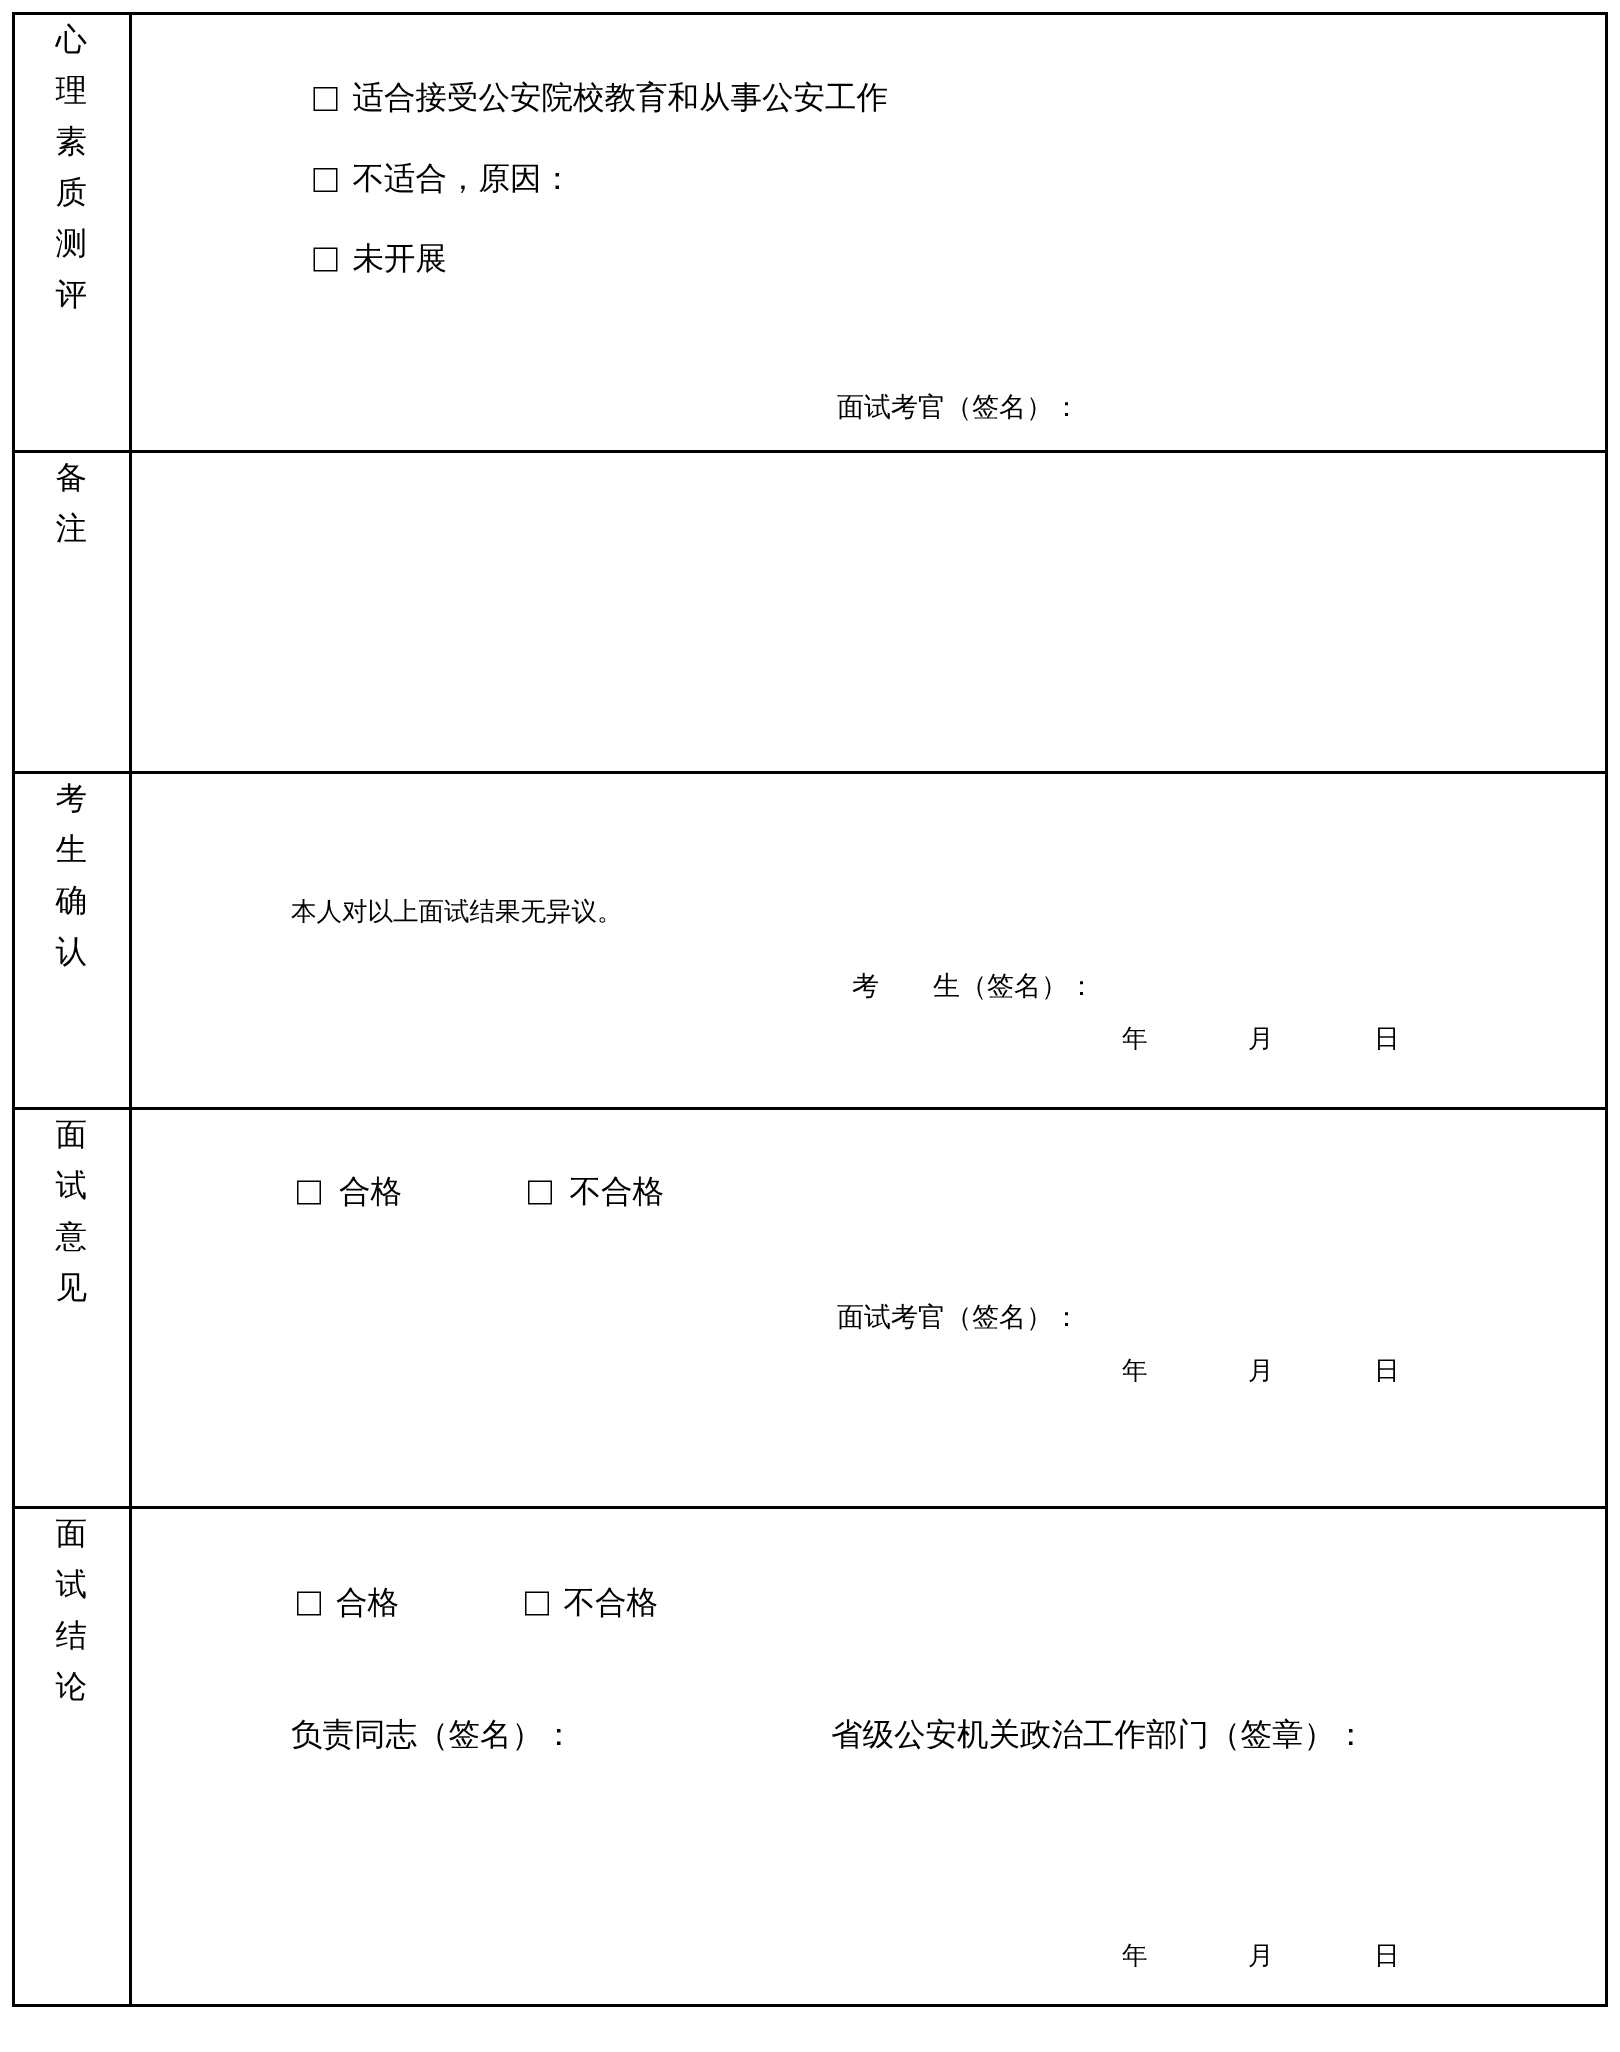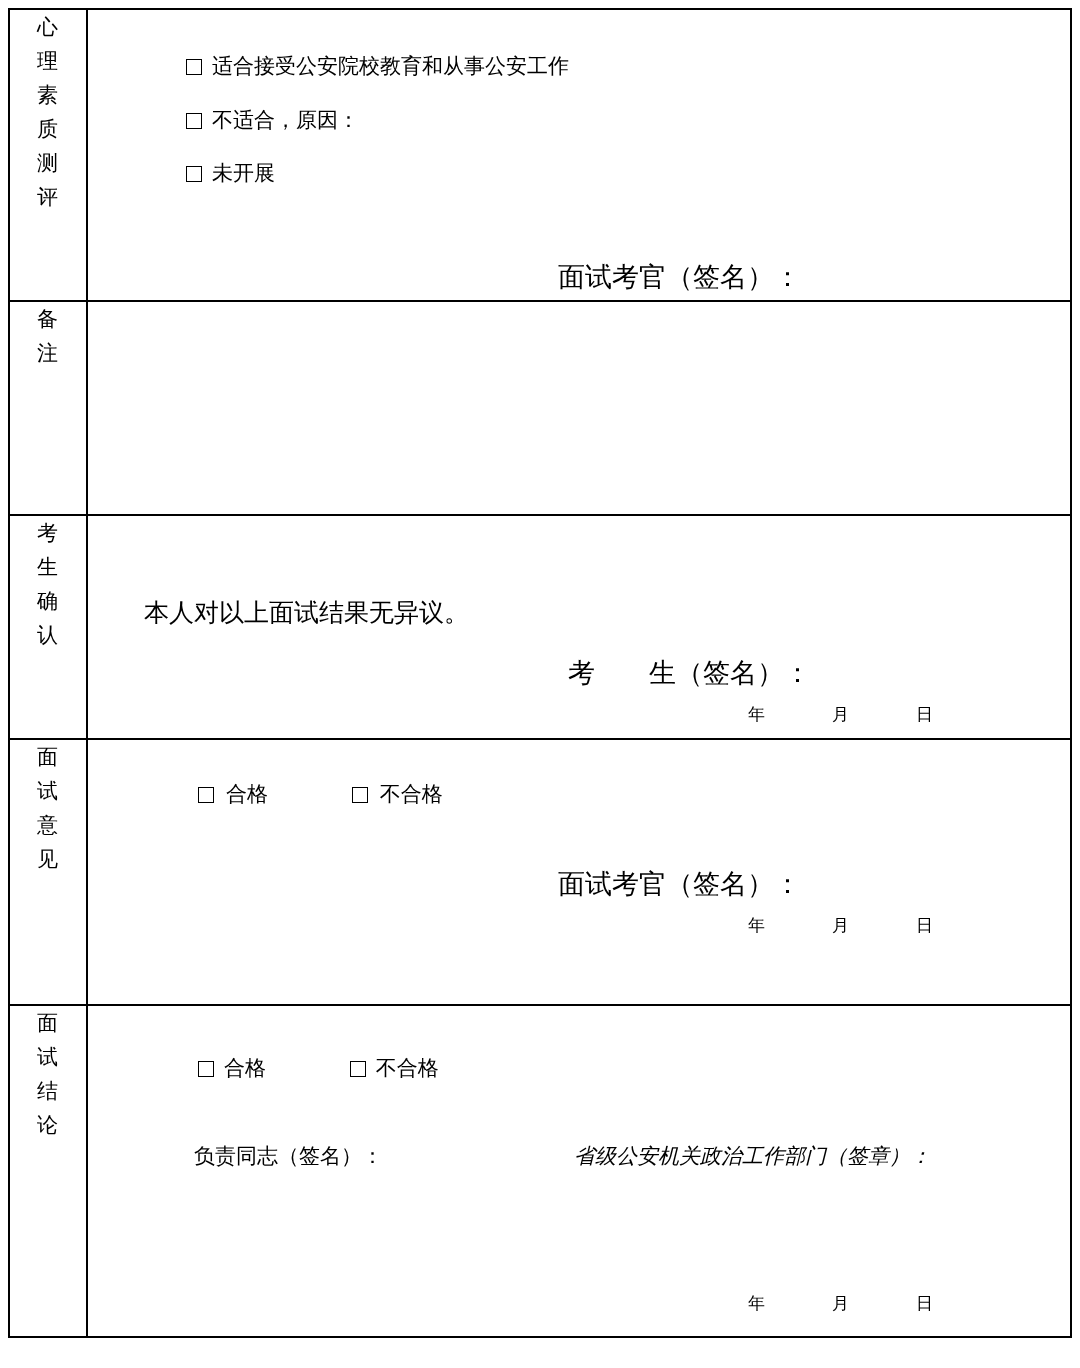--- a/index.html
+++ b/index.html
@@ -65,61 +65,61 @@
   .chk {
     display: inline-block;
     width: 16px;
     height: 16px;
     border: 1.6px solid #000;
     margin-right: 10px;
     vertical-align: -2px;
     box-sizing: border-box;
   }
   .r-sign {
-    font-size: 27px;
+    font-size: 18px;
     white-space: nowrap;
   }
   .ymd {
     font-size: 17px;
     white-space: nowrap;
     letter-spacing: 0;
   }
   .ymd .g {
     display: inline-block;
     width: 84px;
   }
   
   .row-psy { height: 290px; }
-  .psy-opts { padding: 40px 0 0 98px; }
+  .psy-opts { padding: 40px 0 0 98px; margin-left: 23px; }
   .psy-opts .line { margin-bottom: 22px; }
   .psy-sign { padding-left: 470px; padding-top: 48px; }
 
   
   .row-remark { height: 212px; }
 
   
   .row-confirm { height: 222px; }
-  .confirm-text { padding: 80px 0 0 56px; font-size: 25px; }
+  .confirm-text { padding: 80px 0 0 106px; font-size: 17px; }
   .confirm-sign { padding-left: 480px; padding-top: 26px; }
   .confirm-date { padding-left: 660px; padding-top: 12px; }
 
   
   .row-opinion { height: 264px; }
   .op-opts { padding: 40px 0 0 110px; font-size: 21px; }
   .op-opts .chk { margin-right: 12px; }
   .op-gap { display: inline-block; width: 72px; }
   .op-sign { padding-left: 470px; padding-top: 58px; }
   .op-date { padding-left: 660px; padding-top: 12px; }
 
   
   .row-conclusion { height: 330px; }
   .cc-opts { padding: 48px 0 0 110px; font-size: 21px; }
   .cc-row { padding: 60px 0 0 0; font-size: 21px; position: relative; }
   .cc-left { position: absolute; left: 106px; top: 60px; text-align: right; }
-  .cc-right { position: absolute; left: 486px; top: 60px; font-style: italic; }
+  .cc-right { position: absolute; left: 466px; top: 60px; }
   .cc-date { padding-left: 660px; padding-top: 150px; }
 </style>
 </head>
 <body>
 
 <div class="page">
   <table class="form">
     <colgroup>
       <col style="width:78px">
       <col>

